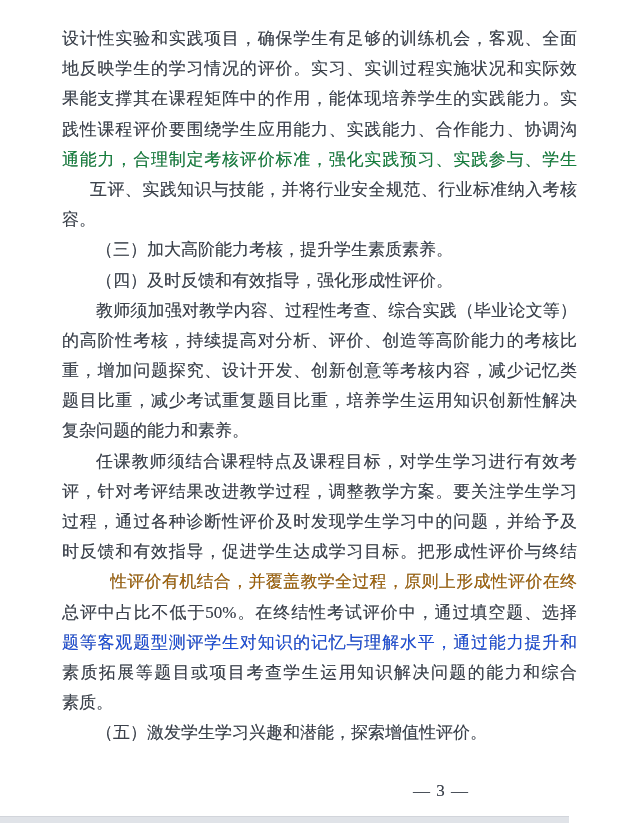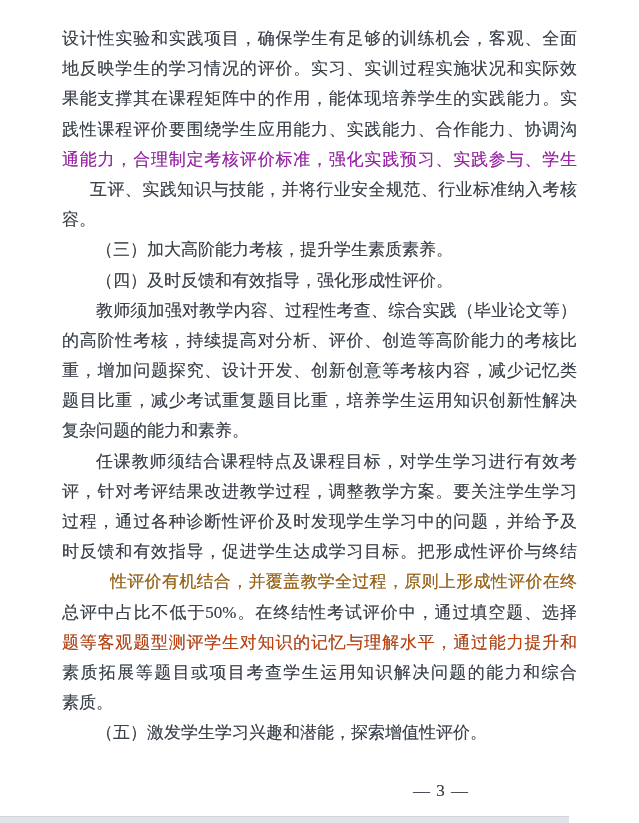--- a/index.html
+++ b/index.html
@@ -71,21 +71,21 @@
 </head>
 <body>
 
 <div class="page" style="background: rgb(255, 255, 255);">
   <div class="text-block">
       <div class="block paragraph">
         <div class="line fill" style="color: rgb(60, 66, 76);">设计性实验和实践项目，确保学生有足够的训练机会，客观、全面</div>
         <div class="line fill" style="color: rgb(60, 66, 76);">地反映学生的学习情况的评价。实习、实训过程实施状况和实际效</div>
         <div class="line fill" style="color: rgb(60, 66, 76);">果能支撑其在课程矩阵中的作用，能体现培养学生的实践能力。实</div>
         <div class="line fill" style="color: rgb(60, 66, 76);">践性课程评价要围绕学生应用能力、实践能力、合作能力、协调沟</div>
-        <div class="line fill" style="color: #a21caf;">通能力，合理制定考核评价标准，强化实践预习、实践参与、学生</div>
+        <div class="line fill" style="color: #15803d;">通能力，合理制定考核评价标准，强化实践预习、实践参与、学生</div>
         <div class="line fill" style="color: rgb(60, 66, 76); margin-left: 28px;">互评、实践知识与技能，并将行业安全规范、行业标准纳入考核内</div>
         <div class="line" style="color: rgb(60, 66, 76);">容。</div>
       </div>
       <div class="block heading">
         <div class="line indent" style="color: rgb(60, 66, 76);">（三）加大高阶能力考核，提升学生素质素养。</div>
       </div>
       <div class="block heading">
         <div class="line indent" style="color: rgb(60, 66, 76);">（四）及时反馈和有效指导，强化形成性评价。</div>
       </div>
       <div class="block paragraph">
@@ -95,21 +95,21 @@
         <div class="line fill" style="color: rgb(60, 66, 76);">题目比重，减少考试重复题目比重，培养学生运用知识创新性解决</div>
         <div class="line" style="color: rgb(60, 66, 76);">复杂问题的能力和素养。</div>
       </div>
       <div class="block paragraph">
         <div class="line fill indent" style="color: rgb(60, 66, 76);">任课教师须结合课程特点及课程目标，对学生学习进行有效考</div>
         <div class="line fill" style="color: rgb(60, 66, 76);">评，针对考评结果改进教学过程，调整教学方案。要关注学生学习</div>
         <div class="line fill" style="color: rgb(60, 66, 76);">过程，通过各种诊断性评价及时发现学生学习中的问题，并给予及</div>
         <div class="line fill" style="color: rgb(60, 66, 76);">时反馈和有效指导，促进学生达成学习目标。把形成性评价与终结</div>
         <div class="line fill" style="color: #a16207; margin-left: 48px;">性评价有机结合，并覆盖教学全过程，原则上形成性评价在终结性</div>
         <div class="line fill" style="color: rgb(60, 66, 76);">总评中占比不低于50%。在终结性考试评价中，通过填空题、选择</div>
-        <div class="line fill" style="color: #c2410c;">题等客观题型测评学生对知识的记忆与理解水平，通过能力提升和</div>
+        <div class="line fill" style="color: #1d4ed8;">题等客观题型测评学生对知识的记忆与理解水平，通过能力提升和</div>
         <div class="line fill" style="color: rgb(60, 66, 76);">素质拓展等题目或项目考查学生运用知识解决问题的能力和综合</div>
         <div class="line" style="color: rgb(60, 66, 76);">素质。</div>
       </div>
       <div class="block heading">
         <div class="line indent" style="color: rgb(60, 66, 76);">（五）激发学生学习兴趣和潜能，探索增值性评价。</div>
       </div>
     </div>
   <div class="page-number">— 3 —</div>
   <div class="footer-bar" style="background: rgb(224, 227, 232);"></div>
 </div>

